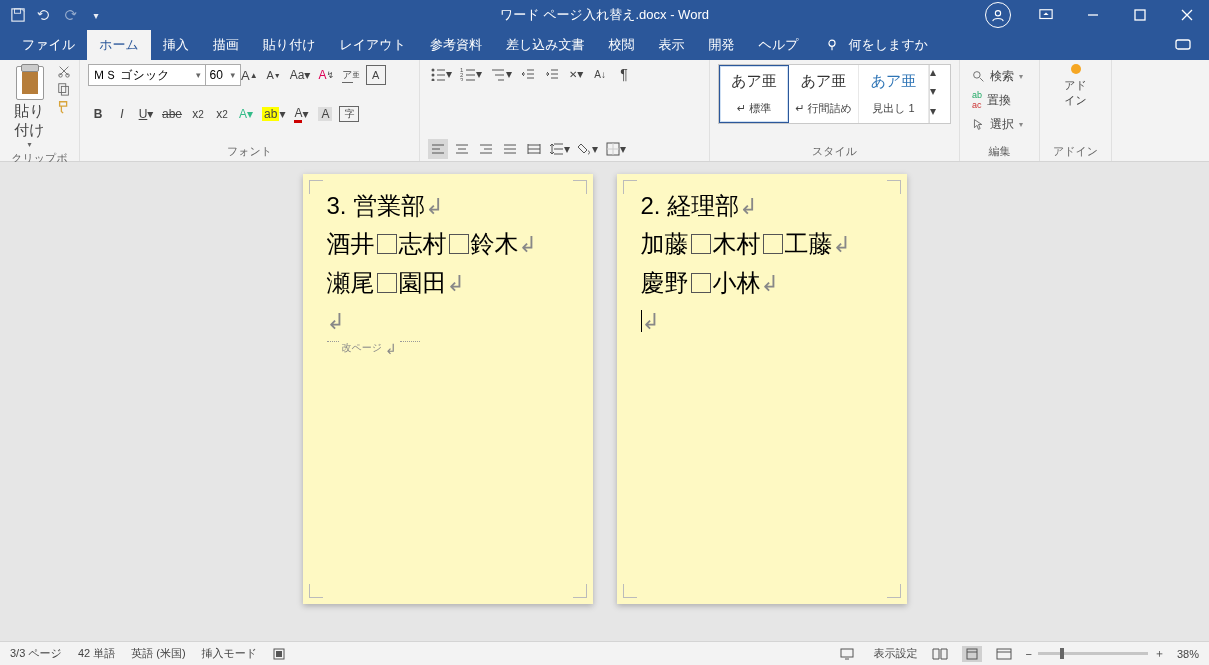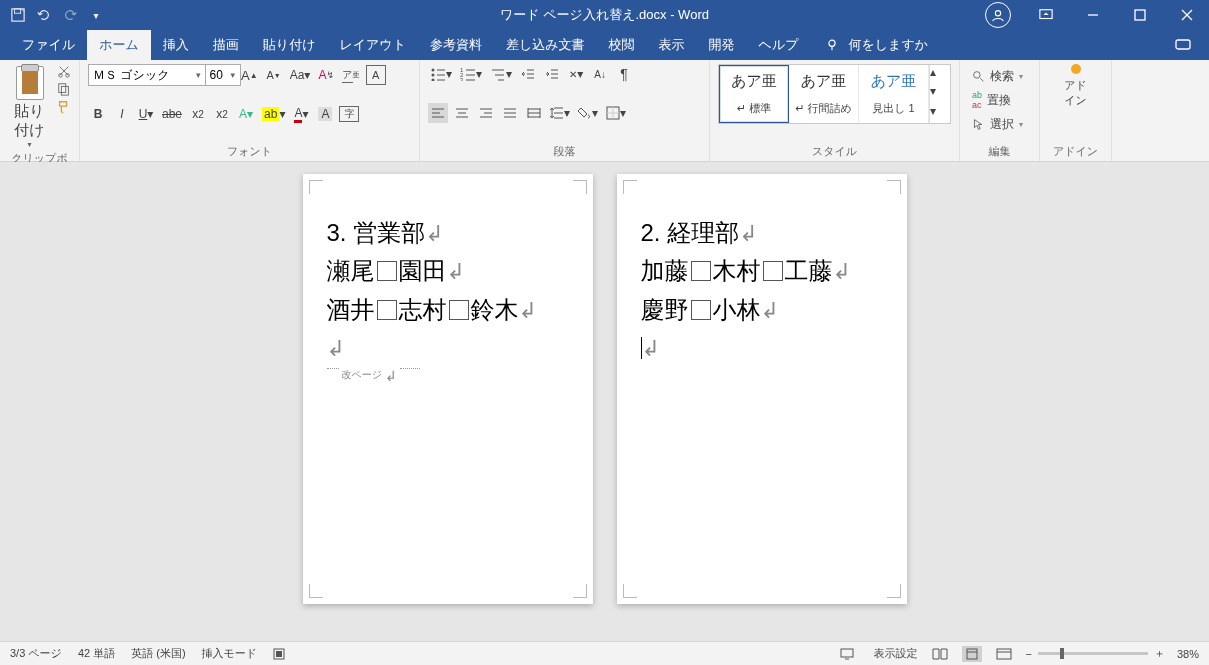--- a/index.html
+++ b/index.html
@@ -30,21 +30,21 @@
   .clip-side{display:flex;flex-direction:column;gap:4px;margin-left:6px;}
   .clip-row{display:flex;}
   .styles-gallery { display:flex; border:1px solid #c9c9c9; background:#fff;}
   .styles-gallery .sitem { width:70px; height:58px; border-right:1px solid #e8e8e8; display:flex; flex-direction:column; align-items:center; justify-content:center; font-size:11px; cursor:pointer; gap:10px;}
   .styles-gallery .sitem .prev{font-family:"MS Mincho",serif;font-size:15px;color:#333;}
   .styles-gallery .sitem.active{border:1px solid #2b579a; box-shadow:inset 0 0 0 1px #cfe0f4;}
   .editing .erow { display:flex; align-items:center; gap:5px; height:24px; cursor:pointer; padding:0 4px;}
   .addin{display:flex;flex-direction:column;align-items:center;gap:4px;width:55px;}
   .docarea { position:absolute; top:162px; left:0; right:0; bottom:24px; background:#e6e6e6; overflow:auto; }
   .pages { display:flex; gap:24px; justify-content:center; padding:12px; }
-  .page { width:290px; height:430px; background:#ffffff; box-shadow:0 2px 6px rgba(0,0,0,.25); padding:40px 20px 20px 24px; position:relative; font-family:"MS Gothic","MS Mincho",serif; }
+  .page { width:290px; height:430px; background:#fef9c3; box-shadow:0 2px 6px rgba(0,0,0,.25); padding:13px 20px 20px 24px; position:relative; font-family:"MS Gothic","MS Mincho",serif; }
   .page .corner{position:absolute;width:14px;height:14px;}
   .page .corner.tl{top:6px;left:6px;border-top:1px solid #bbb;border-left:1px solid #bbb;}
   .page .corner.tr{top:6px;right:6px;border-top:1px solid #bbb;border-right:1px solid #bbb;}
   .page .corner.bl{bottom:6px;left:6px;border-bottom:1px solid #bbb;border-left:1px solid #bbb;}
   .page .corner.br{bottom:6px;right:6px;border-bottom:1px solid #bbb;border-right:1px solid #bbb;}
   .page .line { font-size:24px; line-height:1.6; white-space:nowrap; }
   .page .para-mark{color:#888;font-size:22px;}
   .page .box{display:inline-block;width:20px;height:20px;border:1px solid #555;vertical-align:-2px;margin:0 2px;}
   .page .pagebreak{font-size:10px;color:#888;display:flex;gap:3px;}
   .page .pagebreak::before,.page .pagebreak::after{content:"";height:0;border-top:1px dotted #999;}
@@ -286,21 +286,20 @@
             <path d="M4 2h9M4 7h9M4 12h9M2 2v10M0 4l2-2l2 2M0 10l2 2l2-2" stroke="#555" fill="none"></path>
           </svg>▾</span>
       <span class="rbtn"><svg width="14" height="14">
             <path d="M3 2l6 6l-3 3l-6-6zM10 9c2 0 2 3 0 3" fill="none" stroke="#555"></path>
           </svg>▾</span>
       <span class="rbtn"><svg width="14" height="14">
             <rect x="1" y="1" width="12" height="12" fill="none" stroke="#555"></rect>
             <path d="M1 7h12M7 1v12" stroke="#ccc"></path>
           </svg>▾</span>
     </div>
-    <div class="glabel">段落</div>
   </div>
 
   <div class="group" style="width:250px">
     <div class="styles-gallery">
       <div class="sitem active">
           <span class="prev">あア亜</span>
           <span>↵ 標準</span>
         </div>
       <div class="sitem">
           <span class="prev">あア亜</span>
@@ -356,22 +355,22 @@
 
 <div class="docarea">
   <div class="pages">
     <div class="page">
       <span class="corner tl"></span>
         <span class="corner tr"></span>
         <span class="corner bl"></span>
         <span class="corner br"></span>
       <div id="page0">
           <div class="line">3. 営業部<span class="para-mark">↲</span></div>
+          <div class="line">酒井<span class="box"></span>志村<span class="box"></span>鈴木<span class="para-mark">↲</span></div>
           <div class="line">瀬尾<span class="box"></span>園田<span class="para-mark">↲</span></div>
-          <div class="line">酒井<span class="box"></span>志村<span class="box"></span>鈴木<span class="para-mark">↲</span></div>
           <div class="line"><span class="para-mark">↲</span></div>
           <div class="pagebreak">
             <span>改ページ</span>
             <span class="para-mark" style="font-size:14px;">↲</span>
           </div>
         </div>
     </div>
     <div class="page">
       <span class="corner tl"></span>
         <span class="corner tr"></span>

